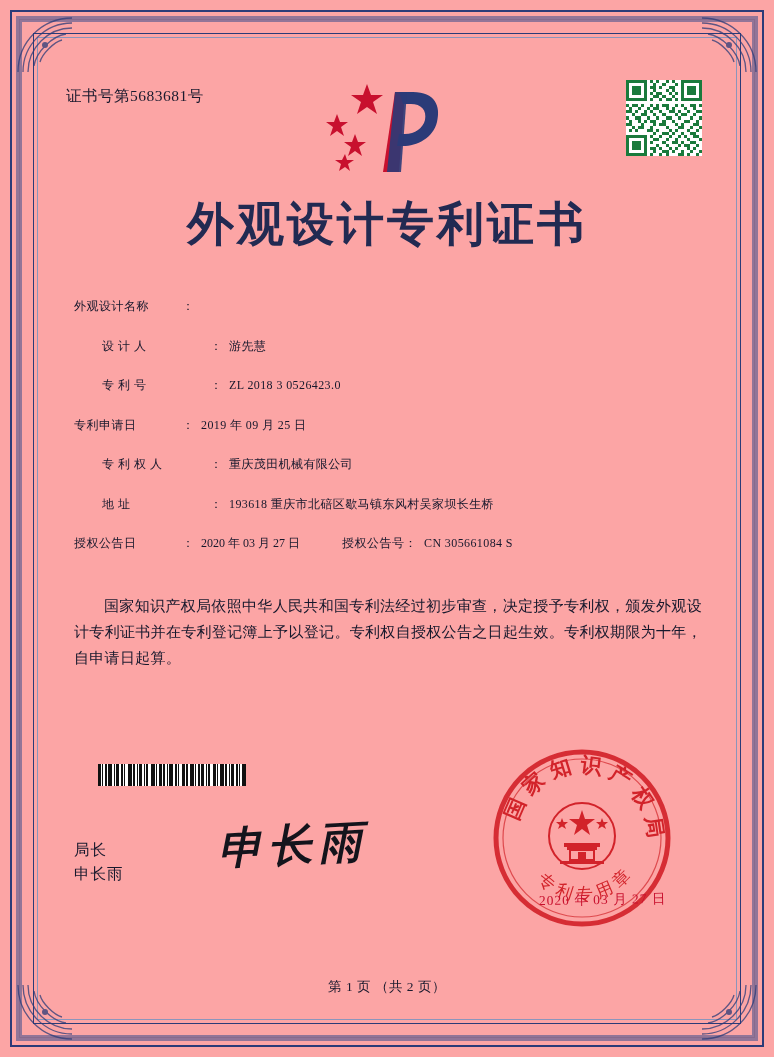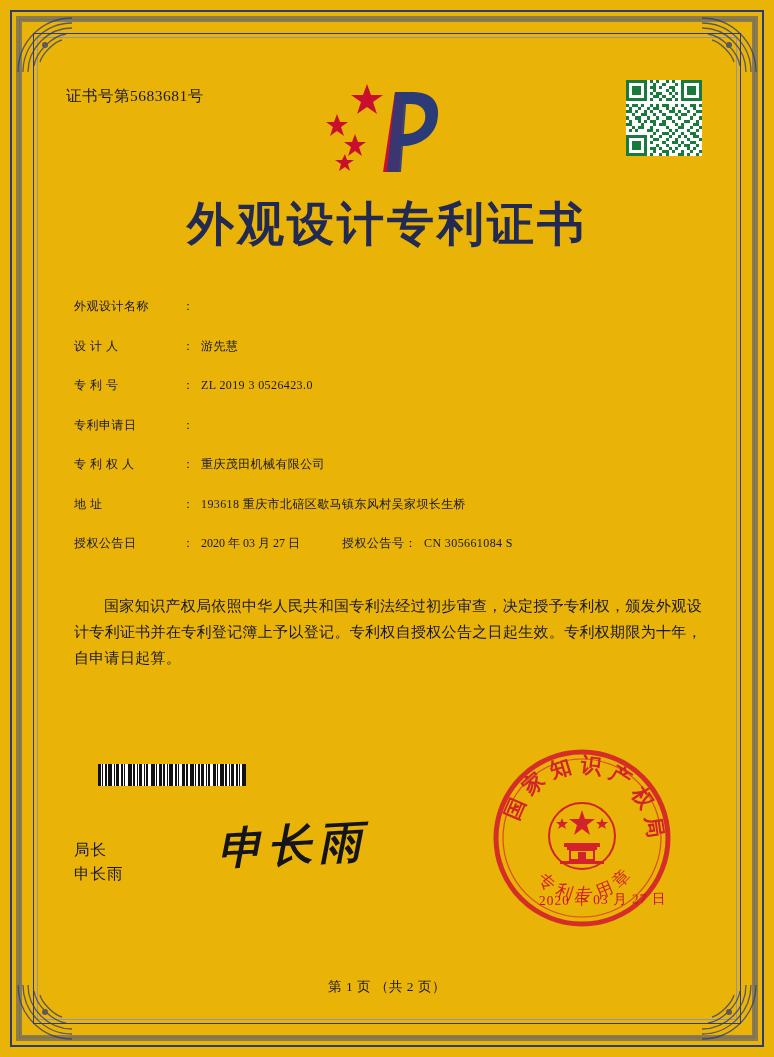--- a/index.html
+++ b/index.html
@@ -13,21 +13,21 @@
     font-family: "Liberation Serif", serif;
     color: #1b2340;
     position: relative;
     overflow: hidden;
   }
 
   
   .page {
     position: absolute;
     inset: 0;
-    background: #eab308;
+    background: #fca5a5;
   }
 
   .frame-outer {
     position: absolute;
     left: 10px;
     top: 10px;
     right: 10px;
     bottom: 10px;
     border: 2px solid #2b3b78;
     box-sizing: border-box;
@@ -151,20 +151,21 @@
     white-space: nowrap;
   }
   .field-label {
     width: 108px;
     flex: 0 0 108px;
     letter-spacing: 0.5px;
   }
   .field-label.spread {
     display: flex;
     justify-content: space-between;
+    margin-left: 28px;
   }
   .field-colon {
     flex: 0 0 auto;
     padding-right: 7px;
   }
   .field-value {
     flex: 1 1 auto;
     letter-spacing: 0.4px;
   }
   .field-row.dual .second-label {
@@ -518,26 +519,27 @@
 
       <div class="field-row">
         <span class="field-label spread">设 计 人</span>
         <span class="field-colon">：</span>
         <span class="field-value">游先慧</span>
       </div>
 
       <div class="field-row">
         <span class="field-label spread">专 利 号</span>
         <span class="field-colon">：</span>
-        <span class="field-value">ZL 2019 3 0526423.0</span>
+        <span class="field-value">ZL 2018 3 0526423.0</span>
       </div>
 
       <div class="field-row">
         <span class="field-label">专利申请日</span>
         <span class="field-colon">：</span>
+        <span class="field-value">2019 年 09 月 25 日</span>
       </div>
 
       <div class="field-row">
         <span class="field-label spread">专 利 权 人</span>
         <span class="field-colon">：</span>
         <span class="field-value">重庆茂田机械有限公司</span>
       </div>
 
       <div class="field-row">
         <span class="field-label spread">地      址</span>

